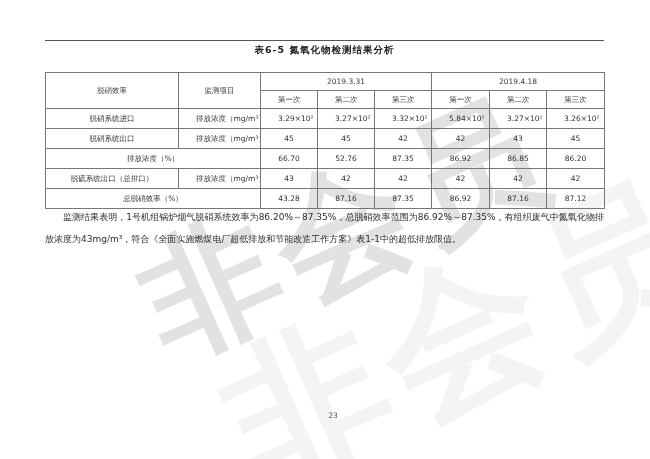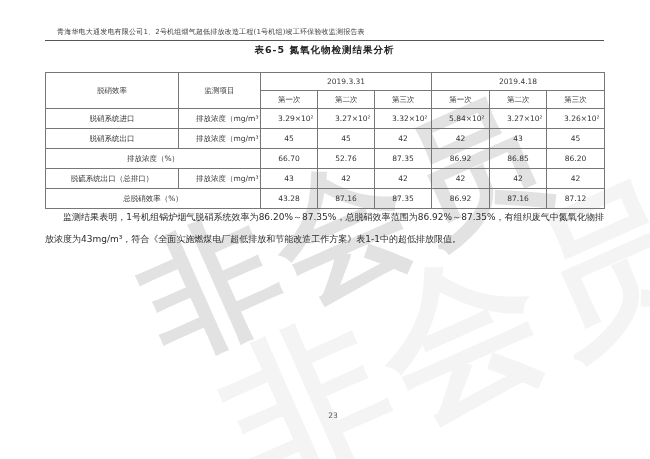--- a/index.html
+++ b/index.html
@@ -102,21 +102,20 @@
   }
 </style>
 </head>
 <body>
 
 <div class="page">
 
   <div class="watermark">非会员</div>
   <div class="watermark echo">非会员</div>
 
-  <div class="doc-header">青海华电大通发电有限公司1、2号机组烟气超低排放改造工程(1号机组)竣工环保验收监测报告表</div>
   <div class="header-rule"></div>
 
   <div class="table-title">表6-5  氮氧化物检测结果分析</div>
 
   <table class="results-table">
     <colgroup>
       <col style="width:133px">
         <col style="width:82px">
       <col style="width:57px">
         <col style="width:57px">

